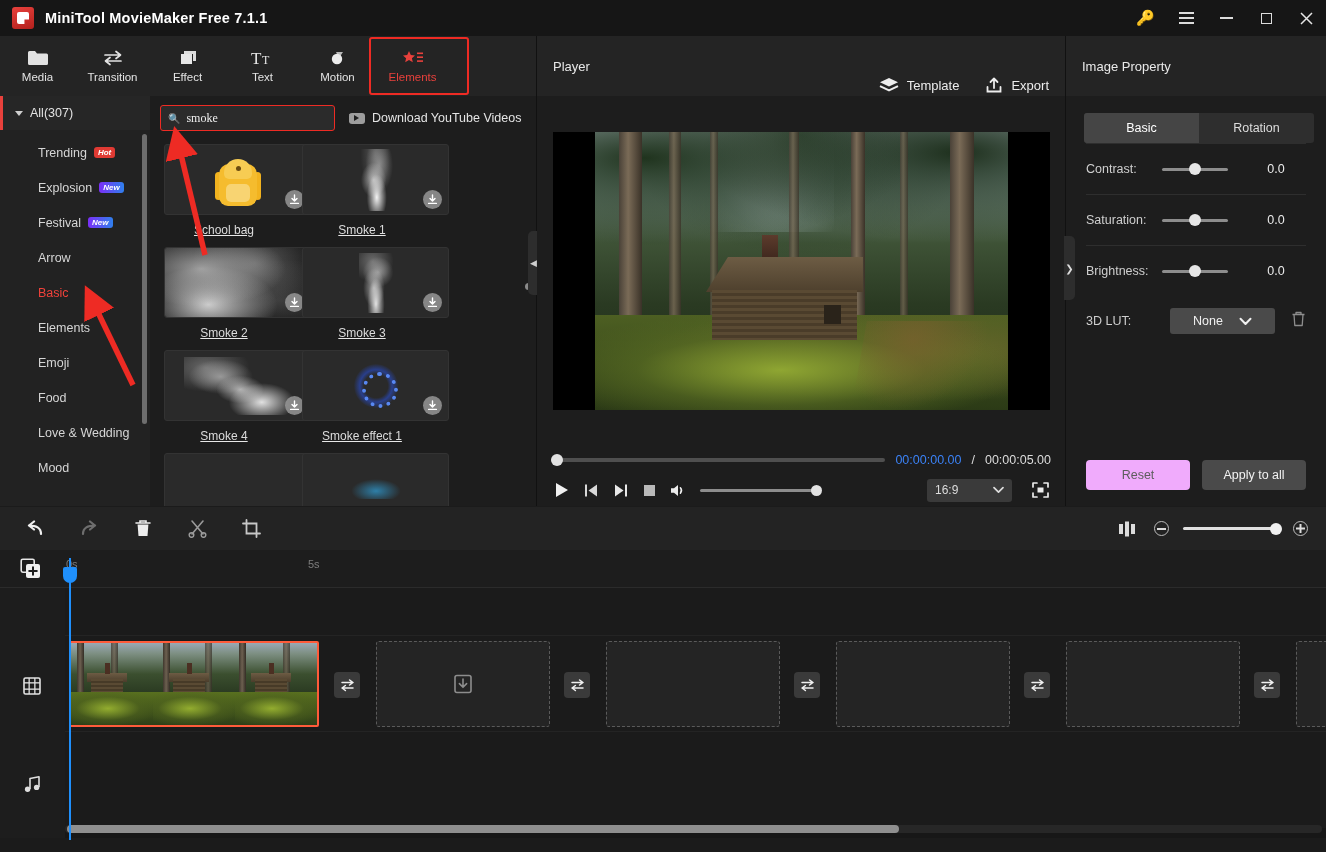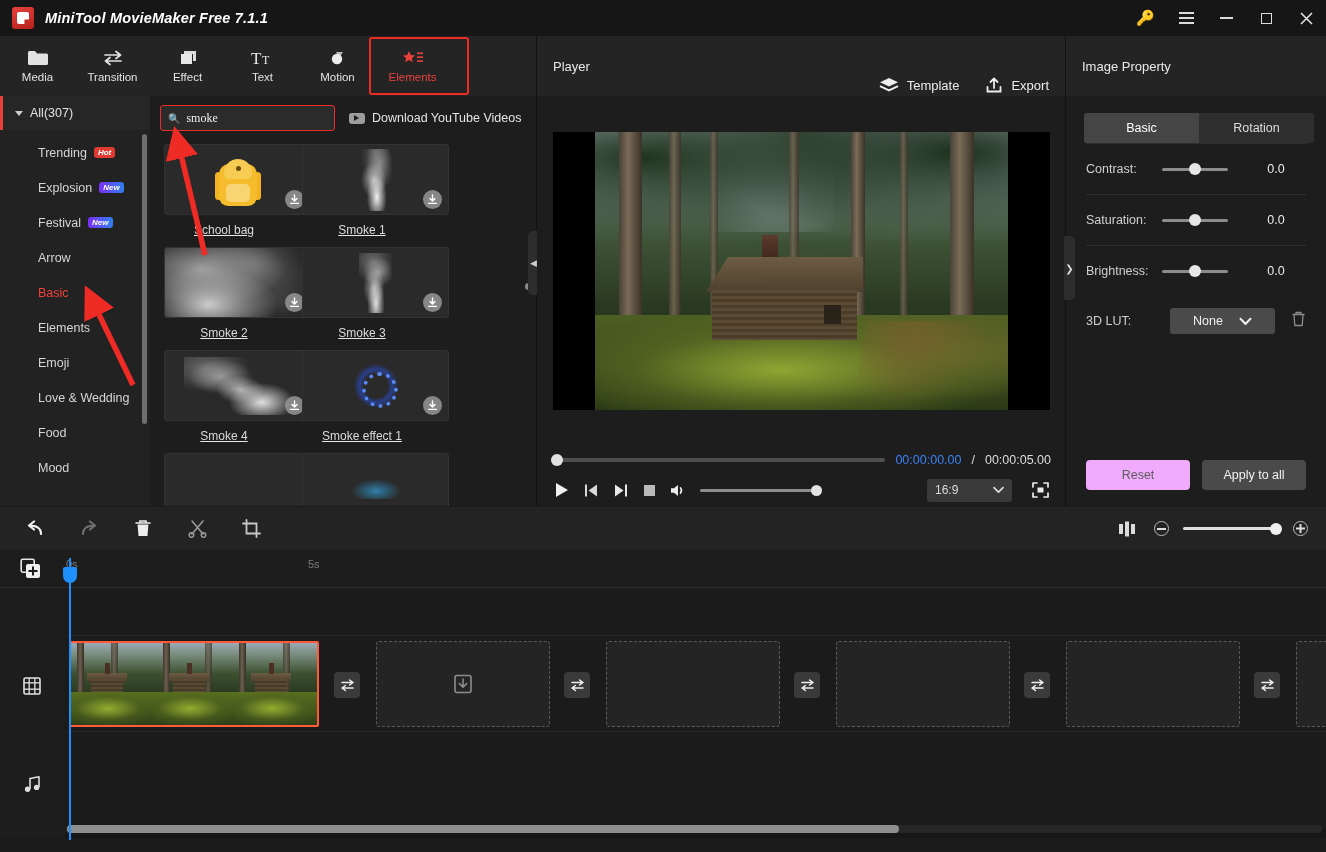--- a/index.html
+++ b/index.html
@@ -21,21 +21,21 @@
   .logo {
     width: 22px; height: 22px; margin-left: 12px; border-radius: 3px;
     background: linear-gradient(160deg,#e8413c,#b3211d);
     position: relative; flex: none;
   }
   .logo::after {
     content: ""; position: absolute; left: 5px; top: 5px; width: 12px; height: 12px;
     background: #fff; border-radius: 2px;
     clip-path: polygon(0 0,100% 0,100% 62%,62% 62%,62% 100%,0 100%);
   }
-  .app-title { margin-left: 11px; font-size: 14.5px; font-weight: bold; color: #fff; letter-spacing: .2px; font-style: italic; }
+  .app-title { margin-left: 11px; font-size: 14.5px; font-weight: bold; color: #fff; letter-spacing: .2px; }
   .win-btns { margin-left: auto; display: flex; height: 36px; }
   .win-btn {
     width: 40px; height: 36px; display: flex; align-items: center; justify-content: center;
     color: #e0e0e0;
   }
   .key-icon { color: #f0b429; font-size: 15px; }
   .hamb { display: flex; flex-direction: column; gap: 3px; }
   .hamb i { display: block; width: 15px; height: 2px; background: #dcdcdc; }
   .minus { width: 13px; height: 2px; background: #dcdcdc; }
   .sq { width: 11px; height: 11px; border: 1.6px solid #dcdcdc; }
@@ -489,24 +489,24 @@
       <div class="cat sel">
         <span>Basic</span>
       </div>
       <div class="cat">
         <span>Elements</span>
       </div>
       <div class="cat">
         <span>Emoji</span>
       </div>
       <div class="cat">
+        <span>Food</span>
+      </div>
+      <div class="cat">
         <span>Love &amp; Wedding</span>
-      </div>
-      <div class="cat">
-        <span>Food</span>
       </div>
       <div class="cat">
         <span>Mood</span>
       </div>
       <div class="cat-scroll"></div>
     </div>
   </div>
 
   <div class="elempanel">
     <div class="searchrow">

